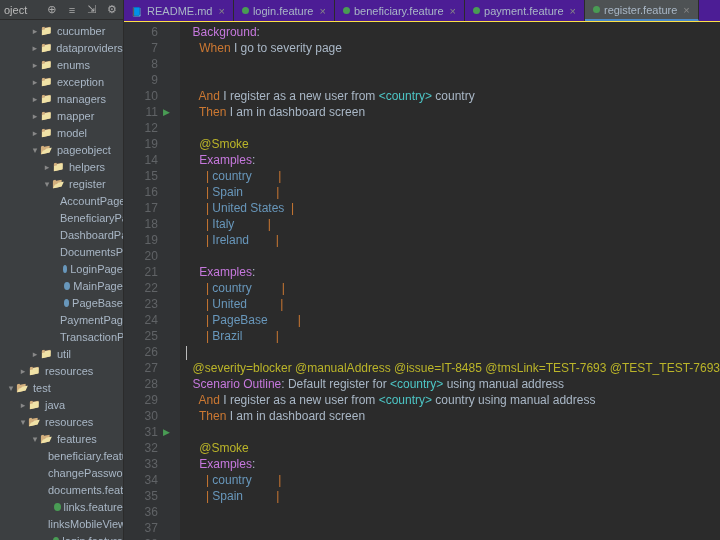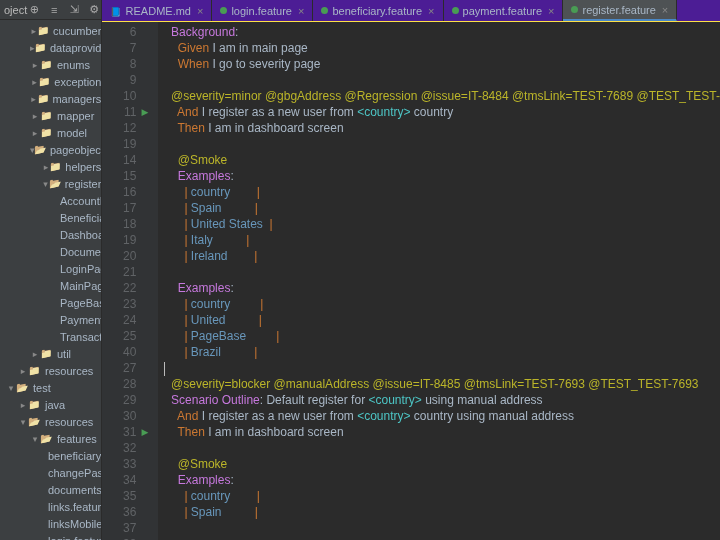--- a/index.html
+++ b/index.html
@@ -258,41 +258,40 @@
           <div class="ln">16</div>
           <div class="ln">17</div>
           <div class="ln">18</div>
           <div class="ln">19</div>
           <div class="ln">20</div>
           <div class="ln">21</div>
           <div class="ln">22</div>
           <div class="ln">23</div>
           <div class="ln">24</div>
           <div class="ln">25</div>
-          <div class="ln">40</div>
+          <div class="ln">26</div>
           <div class="ln">27</div>
           <div class="ln">28</div>
           <div class="ln">29</div>
           <div class="ln">30</div>
           <div class="ln run">31</div>
           <div class="ln">32</div>
           <div class="ln">33</div>
           <div class="ln">34</div>
           <div class="ln">35</div>
           <div class="ln">36</div>
           <div class="ln">37</div>
           <div class="ln">38</div>
         </div>
       <div class="margin"></div>
       <div class="src" id="src">
           <div class="l"><span class="txt">  </span><span class="kw-pk">Background</span><span class="txt">:</span></div>
-          <div class="l"><span class="txt">    </span><span class="kw-or">Given</span><span class="txt"> I am in main page</span></div>
           <div class="l"><span class="txt">    </span><span class="kw-or">When</span><span class="txt"> I go to severity page</span></div>
           <div class="l"></div>
-          <div class="l"><span class="txt">  </span><span class="kw-ye">@severity=minor @gbgAddress @Regression @issue=IT-8484 @tmsLink=TEST-7689 @TEST_TEST-</span></div>
+          <div class="l"><span class="txt">  </span></div>
           <div class="l"><span class="txt">    </span><span class="kw-or">And</span><span class="txt"> I register as a new user from </span><span class="kw-cy">&lt;country&gt;</span><span class="txt"> country</span></div>
           <div class="l"><span class="txt">    </span><span class="kw-or">Then</span><span class="txt"> I am in dashboard screen</span></div>
           <div class="l"></div>
           <div class="l"><span class="txt">    </span><span class="kw-ye">@Smoke</span></div>
           <div class="l"><span class="txt">    </span><span class="kw-pk">Examples</span><span class="txt">:</span></div>
           <div class="l"><span class="txt">      </span><span class="kw-or">| </span><span class="kw-bl">country</span><span class="kw-or">        |</span></div>
           <div class="l"><span class="txt">      </span><span class="kw-or">| </span><span class="kw-bl">Spain</span><span class="kw-or">          |</span></div>
           <div class="l"><span class="txt">      </span><span class="kw-or">| </span><span class="kw-bl">United States</span><span class="kw-or">  |</span></div>
           <div class="l"><span class="txt">      </span><span class="kw-or">| </span><span class="kw-bl">Italy</span><span class="kw-or">          |</span></div>
           <div class="l"><span class="txt">      </span><span class="kw-or">| </span><span class="kw-bl">Ireland</span><span class="kw-or">        |</span></div>

